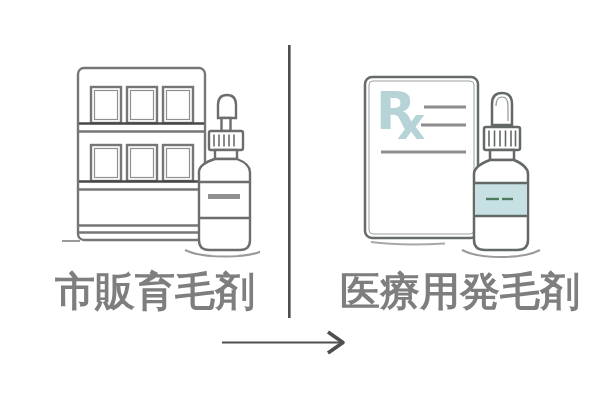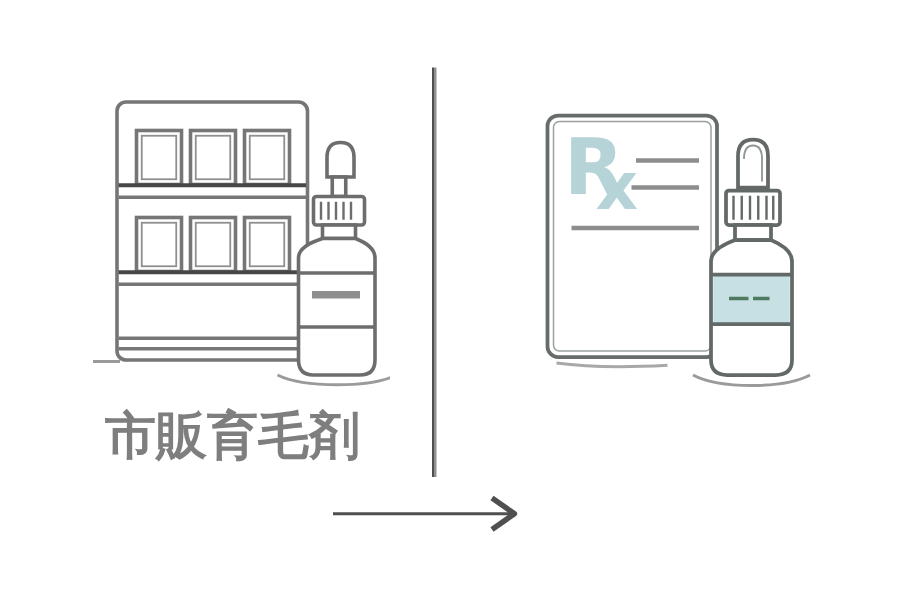--- a/index.html
+++ b/index.html
@@ -7,21 +7,21 @@
     position:relative;width:600px;height:400px;background:#ffffff;
     overflow:hidden;font-family:"DejaVu Sans","Liberation Sans",sans-serif;
   }
   .fig{position:absolute;}
   .divider{
     position:absolute;left:288px;top:45px;width:3px;height:273px;
     background:linear-gradient(to right,#4f4f4f 55%,#919191 55%);
   }
   .caption{
     position:absolute;top:271px;height:40px;line-height:40px;
-    font-size:34px;font-weight:bold;color:#7e7e7e;text-align:center;
+    font-size:40px;font-weight:bold;color:#7e7e7e;text-align:center;
     letter-spacing:0px;white-space:nowrap;
   }
   .caption-left{left:55px;width:200px;}
   .caption-right{left:340px;width:200px;}
   svg{display:block;}
   .rx-r{font-family:"DejaVu Sans",sans-serif;font-weight:bold;font-size:52px;}
   .rx-x{font-family:"DejaVu Sans",sans-serif;font-weight:bold;font-size:44px;}
 </style>
 </head>
 <body>
@@ -111,20 +111,21 @@
         <line x1="131" y1="139" x2="144" y2="139"></line>
         <line x1="147" y1="139" x2="158" y2="139"></line>
       </g>
       <path d="M107,190 Q120,197 146,197 Q172,197 185,190" fill="none" stroke="#9a9a9a" stroke-width="2"></path>
     </g>
   </svg>
 
   <div class="divider"></div>
 
   <div class="caption caption-left">市販育毛剤</div>
+  <div class="caption caption-right">医療用発毛剤</div>
 
   <svg class="fig" style="left:215px;top:328px" width="140" height="30" viewBox="0 0 140 30">
     <g fill="none" stroke="#4f4f4f">
       <line x1="7" y1="14.5" x2="126" y2="14.5" stroke-width="2"></line>
       <path d="M113,4 L128,14.5 L113,25" stroke-width="3.6" stroke-linejoin="round"></path>
     </g>
   </svg>
 
 </div>
 

